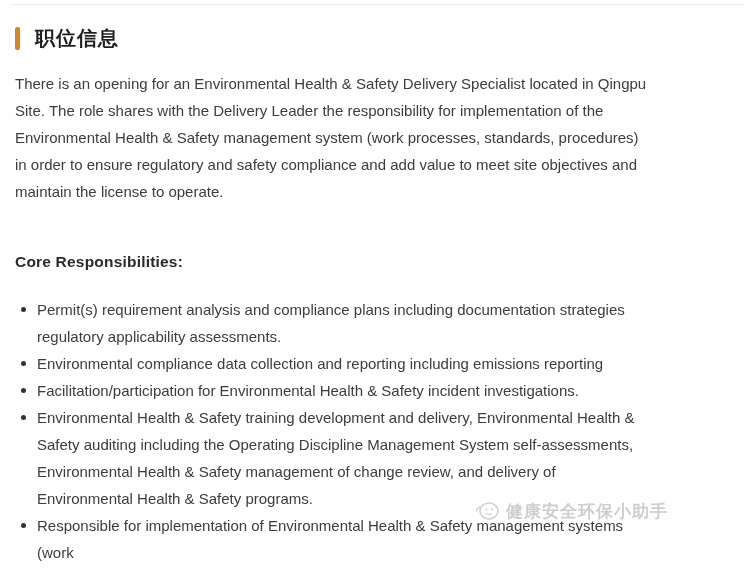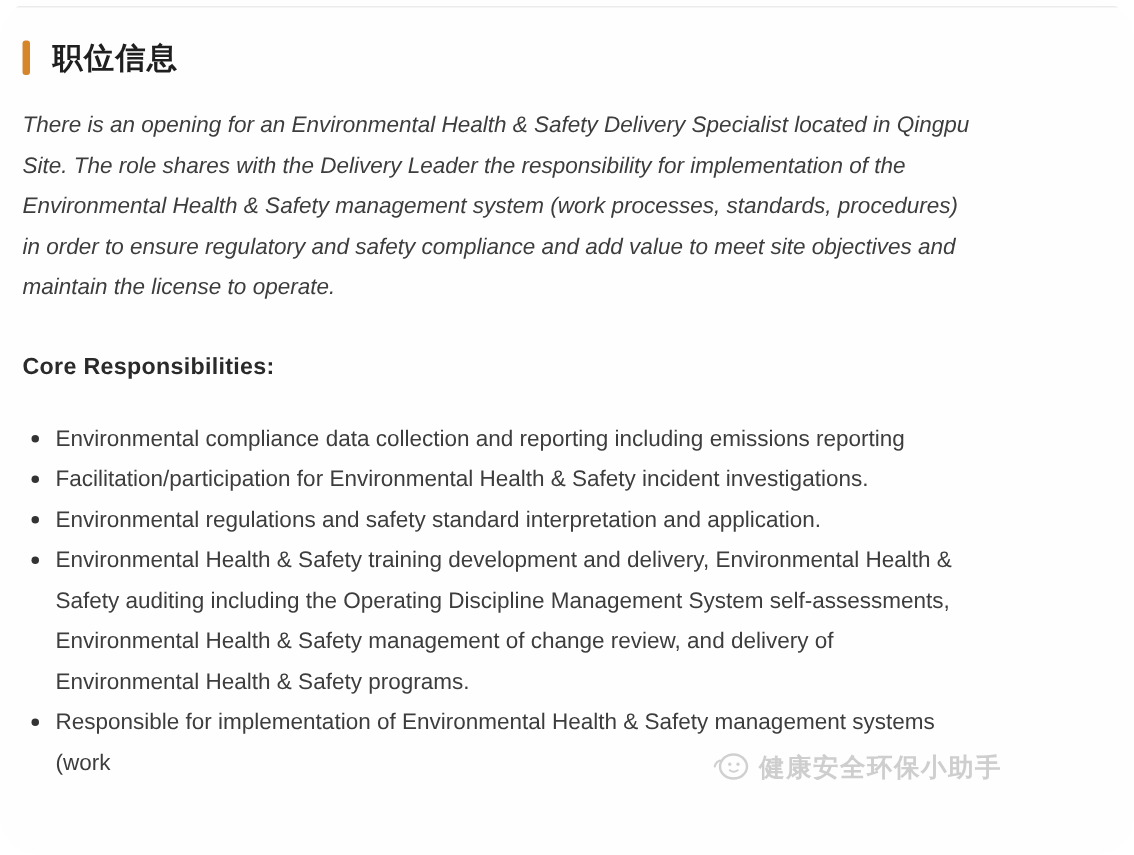--- a/index.html
+++ b/index.html
@@ -41,24 +41,23 @@
     font-weight: bold;
     color: var(--heading-text, #1f1f1f);
     letter-spacing: 1px;
   }
   .intro {
     margin: 18px 0 16px 15px;
     width: 632px;
     font-size: 15px;
     line-height: 27px;
     color: var(--body-text, #3d3d3d);
-    font-style: italic;
   }
   .core-heading {
-    margin: 31px 0 0 15px;
+    margin: 48px 0 0 15px;
     font-size: 15.5px;
     font-weight: bold;
     color: #2a2a2a;
     letter-spacing: 0.2px;
   }
   .resp-list {
     list-style: none;
     margin: 25px 0 0 21px;
     width: 632px;
   }
@@ -112,23 +111,23 @@
   <div class="section-header">
     <span class="accent-bar"></span>
     <h1 class="page-title">职位信息</h1>
   </div>
 
   <p class="intro">There is an opening for an Environmental Health &amp; Safety Delivery Specialist located in Qingpu Site. The role shares with the Delivery Leader the responsibility for implementation of the Environmental Health &amp; Safety management system (work processes, standards, procedures) in order to ensure regulatory and safety compliance and add value to meet site objectives and maintain the license to operate.</p>
 
   <h2 class="core-heading">Core Responsibilities:</h2>
 
   <ul class="resp-list">
+    <li>Permit(s) requirement analysis and compliance plans including documentation strategies regulatory applicability assessments.</li>
     <li>Environmental compliance data collection and reporting including emissions reporting</li>
     <li>Facilitation/participation for Environmental Health &amp; Safety incident investigations.</li>
-    <li>Environmental regulations and safety standard interpretation and application.</li>
     <li>Environmental Health &amp; Safety training development and delivery, Environmental Health &amp; Safety auditing including the Operating Discipline Management System self-assessments, Environmental Health &amp; Safety management of change review, and delivery of Environmental Health &amp; Safety programs.</li>
     <li>Responsible for implementation of Environmental Health &amp; Safety management systems (work</li>
   </ul>
 
   <div class="watermark">
     <svg class="watermark-logo" viewBox="0 0 28 24" fill="none" xmlns="http://www.w3.org/2000/svg">
       <ellipse cx="15" cy="12" rx="9" ry="8" stroke="#c8c8c8" stroke-width="1.6"></ellipse>
       <circle cx="12.5" cy="10.5" r="1.1" fill="#c8c8c8"></circle>
       <circle cx="18" cy="10.5" r="1.1" fill="#c8c8c8"></circle>
       <path d="M12.5 14.5 Q15 16.5 17.8 14.5" stroke="#c8c8c8" stroke-width="1.3" stroke-linecap="round"></path>

